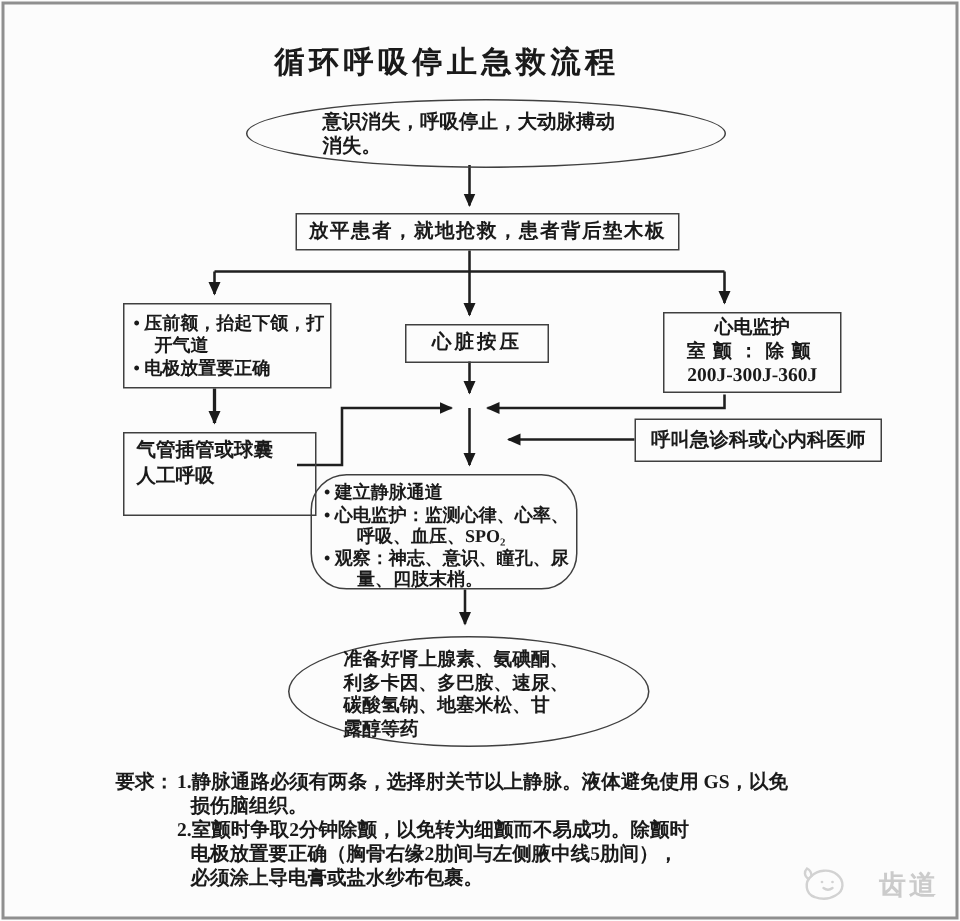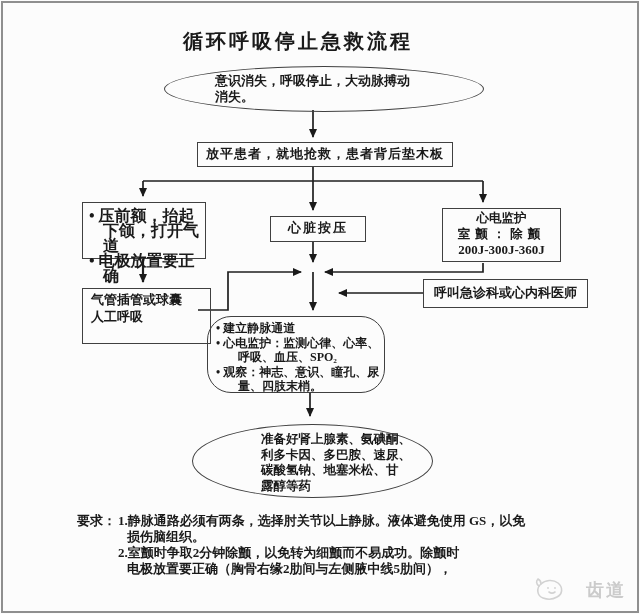--- a/index.html
+++ b/index.html
@@ -17,22 +17,22 @@
   .node { position:absolute; border:1px solid #404040; box-sizing:border-box; background:transparent; }
   .ellipse { border-radius:50%; }
   .pre { white-space:pre-line; }
 
   #n-start { left:164px; top:66px; width:320px; height:46px; }
   #n-start .txt { position:absolute; left:50px; top:6px; font-size:13px; line-height:16px; }
 
   #n-flatten { left:197px; top:142px; width:256px; height:25px;
     text-align:center; font-size:13px; line-height:21px; letter-spacing:1px; }
 
-  #n-airway { left:82px; top:202px; width:124px; height:57px;
-    padding:5px 3px 0 6px; font-size:16px; line-height:15px; }
+  #n-airway { left:82px; top:202px; width:139px; height:57px;
+    padding:5px 3px 0 6px; font-size:12px; line-height:15px; }
   .b-item { padding-left:14px; text-indent:-14px; }
   .b-item::before { content:"\2022\00a0"; }
 
   #n-compress { left:270px; top:216px; width:96px; height:26px;
     text-align:center; font-size:13px; line-height:22px; letter-spacing:2px; }
 
   #n-monitor { left:442px; top:208px; width:119px; height:54px;
     text-align:center; font-size:12.5px; line-height:16px; padding-top:1px; }
   #n-monitor .spread { letter-spacing:5px; }
   #n-monitor .joules { font-size:13px; letter-spacing:0; }
@@ -42,21 +42,21 @@
 
   #n-call { left:423px; top:279px; width:165px; height:29px;
     text-align:center; font-size:13px; line-height:25px; }
 
   #n-iv { left:207px; top:316px; width:178px; height:77px;
     font-size:12px; line-height:14.5px; padding:4px 2px 0 4px;border-radius:24px; }
   .iv-item { padding-left:26px; text-indent:-22px; }
   .iv-item::before { content:"\2022\00a0"; }
 
   #n-drugs { left:192px; top:424px; width:241px; height:74px; }
-  #n-drugs .txt { position:absolute; left:36px; top:7px; font-size:12.5px; line-height:15.5px;margin-left:32px; }
+  #n-drugs .txt { position:absolute; left:36px; top:7px; font-size:12.5px; line-height:15.5px; }
 
   .notes { position:absolute; left:77px; top:513px; font-size:13px; line-height:16px; display:flex; }
   .notes-label { width:41px; flex:0 0 auto; }
   .notes-lines .indent { margin-left:9px; }
 
   .watermark { position:absolute; right:14px; bottom:10px; display:flex;
     align-items:center; gap:18px; color:#cbcbcb; font-size:18px; letter-spacing:2px; }
   .wm-logo { flex:0 0 auto; }
 </style>
 </head>
@@ -128,20 +128,21 @@
 露醇等药</div>
   </div>
 
   <div class="notes">
     <div class="notes-label">要求：</div>
     <div class="notes-lines">
       <div>1.静脉通路必须有两条，选择肘关节以上静脉。液体避免使用 GS，以免</div>
       <div class="indent">损伤脑组织。</div>
       <div>2.室颤时争取2分钟除颤，以免转为细颤而不易成功。除颤时</div>
       <div class="indent">电极放置要正确（胸骨右缘2肋间与左侧腋中线5肋间），</div>
+      <div class="indent">必须涂上导电膏或盐水纱布包裹。</div>
     </div>
   </div>
 
   <div class="watermark">
     <svg class="wm-logo" width="34" height="28" viewBox="0 0 34 28" xmlns="http://www.w3.org/2000/svg">
       <g stroke="#d2d2d2" stroke-width="1.6" fill="none" stroke-linecap="round">
         <path d="M9,22 C3,20 2,12 7,8 C11,4 19,3 24,7 C29,11 29,18 23,21 C18,24 13,23.5 9,22 Z"></path>
         <path d="M5,10 C2,8 2,5 4,3 C6,4 7,6 7,8"></path>
         <circle cx="14" cy="12" r="0.9" fill="#d2d2d2" stroke="none"></circle>
         <circle cx="21" cy="12" r="0.9" fill="#d2d2d2" stroke="none"></circle>

